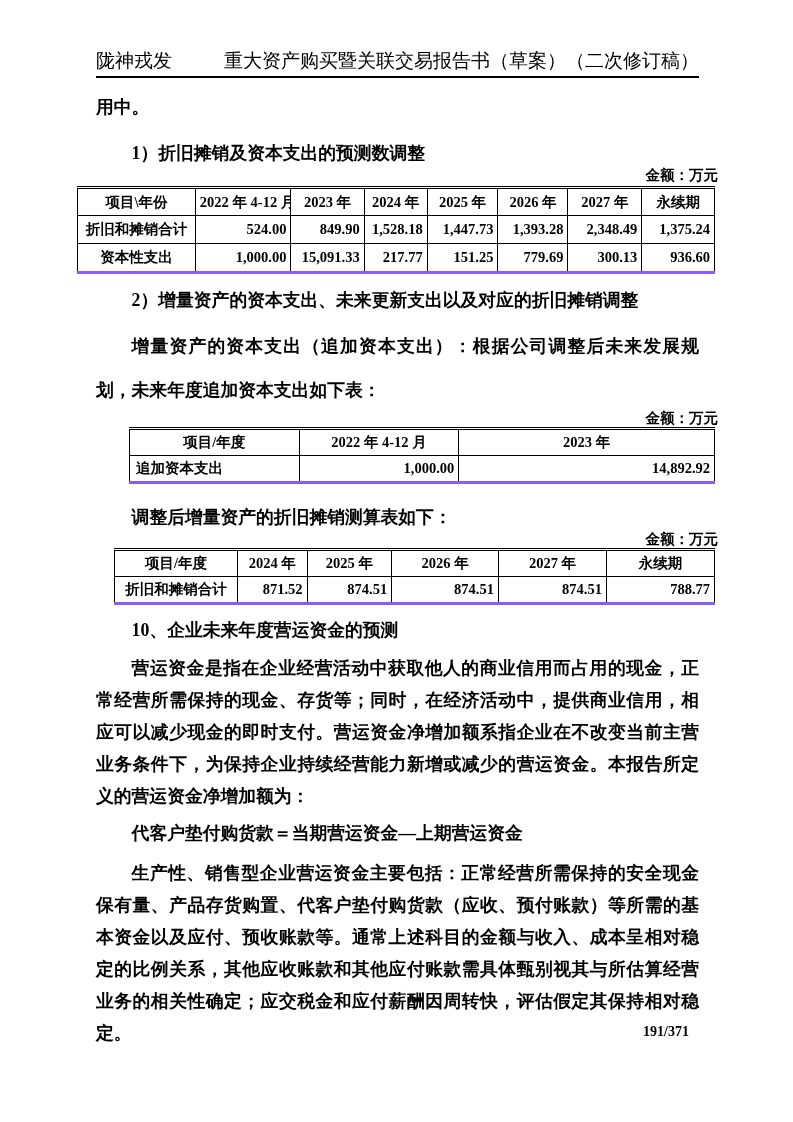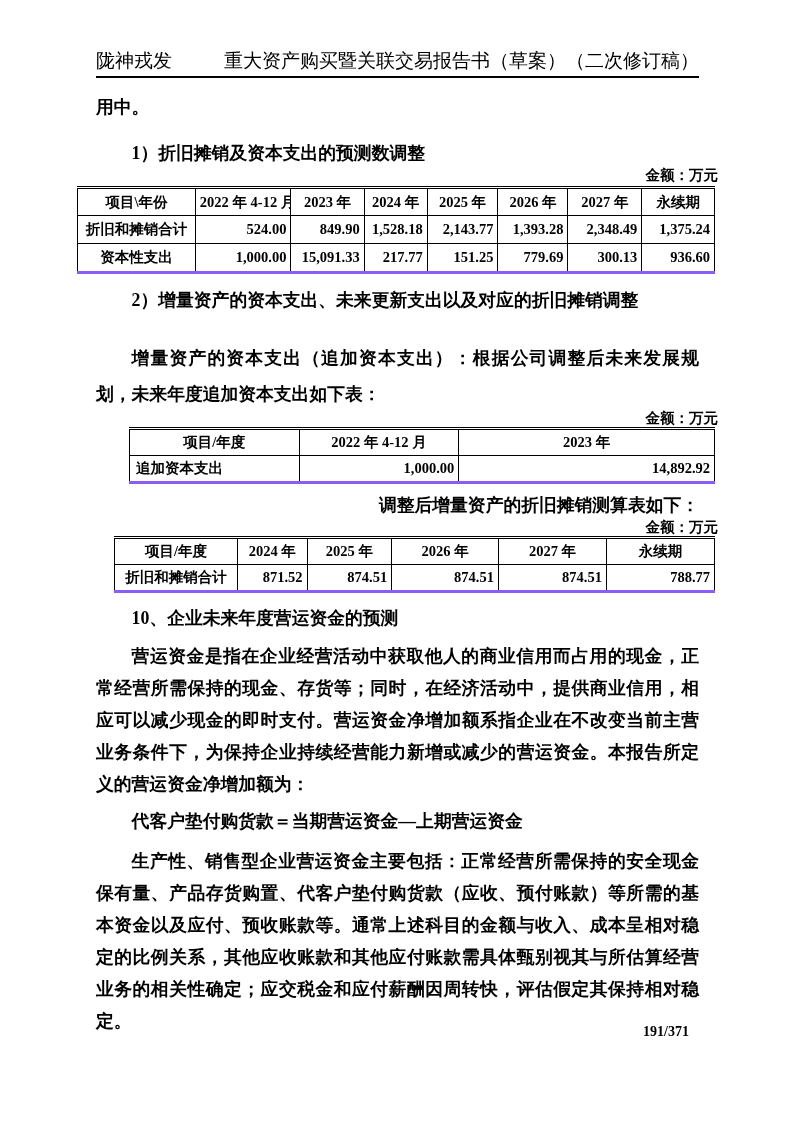--- a/index.html
+++ b/index.html
@@ -24,21 +24,21 @@
   .body-text{font-size:17.8px;font-weight:bold;}
   p{margin:0;}
   .cont-line{margin-top:16px;line-height:26px;}
   .num-heading{margin-top:20px;line-height:26px;text-indent:2em;font-weight:bold;}
   .intro-line{margin-top:14px;line-height:26px;text-indent:2em;}
   .para{
     text-align:justify;
     line-height:32px;
     text-indent:2em;
   }
-  .two-line{margin-top:27px;line-height:36px;}
+  .two-line{margin-top:11px;line-height:44px;}
   .formula-line{margin-top:8px;line-height:26px;text-indent:2em;font-weight:bold;}
   .unit-label{
     text-align:right;font-size:14.5px;font-weight:bold;line-height:19px;
     margin-top:0;margin-right:-19px;
   }
   
   table{
     border-collapse:collapse;
     font-size:14.5px;font-weight:bold;
     table-layout:fixed;
@@ -57,21 +57,21 @@
   .t2 th,.t2 td,.t3 th,.t3 td{height:25px;}
   td.lbl{text-align:center;}
   td.lbl-left{text-align:left;padding-left:6px;}
   td.num{text-align:right;font-family:"Liberation Serif","DejaVu Serif",serif;}
   
   .page-number{
     position:absolute;top:1024px;right:104px;
     font-size:14px;font-weight:bold;
   }
   .mt13{margin-top:13px;}
-  .mt8{margin-top:8px;text-align:right;}
+  .mt8{margin-top:20px;}
   .mt12{margin-top:12px;}
   .u2{margin-top:-2px;line-height:17px;}
   .u3{margin-top:1px;line-height:17px;}
   .p1{margin-top:9px;}
   .p2{margin-top:11px;}
 </style>
 </head>
 <body>
 
 <div class="page">
@@ -110,21 +110,21 @@
         <th>2025 年</th>
         <th>2026 年</th>
         <th>2027 年</th>
         <th>永续期</th>
       </tr>
       <tr>
         <td class="lbl">折旧和摊销合计</td>
         <td class="num">524.00</td>
         <td class="num">849.90</td>
         <td class="num">1,528.18</td>
-        <td class="num">2,143.77</td>
+        <td class="num">1,447.73</td>
         <td class="num">1,393.28</td>
         <td class="num">2,348.49</td>
         <td class="num">1,375.24</td>
       </tr>
       <tr>
         <td class="lbl">资本性支出</td>
         <td class="num">1,000.00</td>
         <td class="num">15,091.33</td>
         <td class="num">217.77</td>
         <td class="num">151.25</td>

